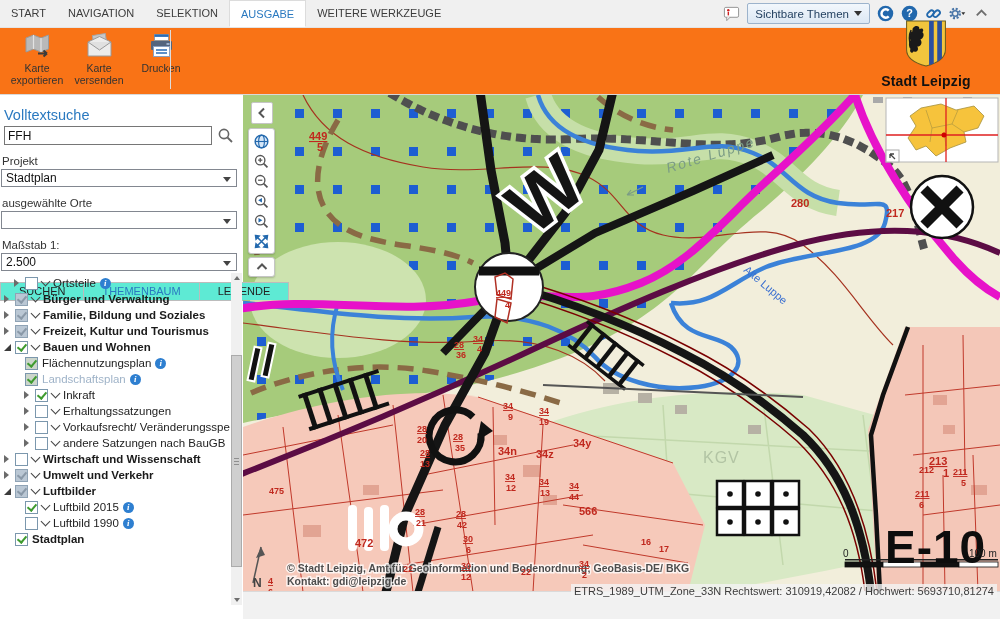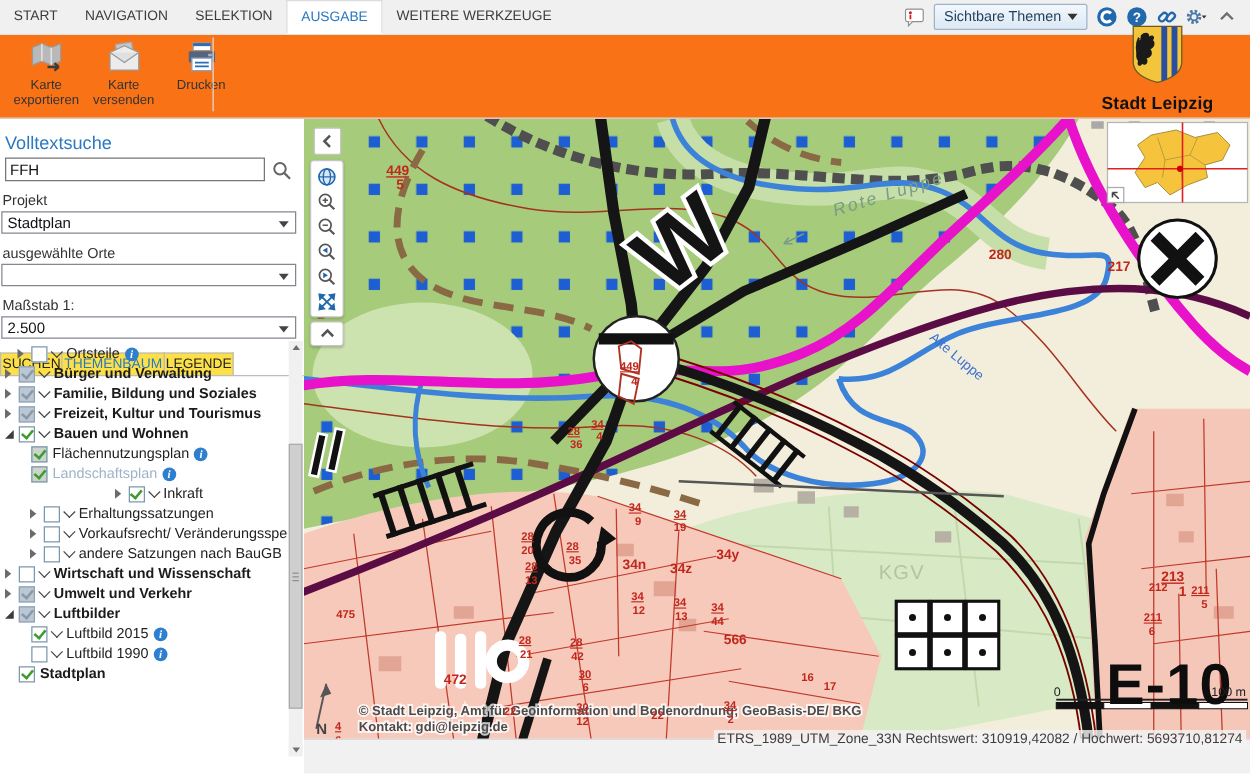--- a/index.html
+++ b/index.html
@@ -20,32 +20,32 @@
                border-bottom:1px solid #d9d9d9;z-index:4;}
   .rb-buttons{display:flex;padding:4px 6px 0 6px;}
   .rbtn{width:62px;text-align:center;font-size:10.5px;line-height:1.15;color:#333;padding-top:2px;cursor:default;}
   .rbtn svg{display:block;margin:0 auto 3px auto;}
   .rb-sep{position:absolute;left:170px;top:3px;bottom:5px;width:1px;background:#dcdcdc;}
   .logo{position:absolute;top:20px;right:16px;width:116px;text-align:center;z-index:6;}
   .logo .cap{font-size:14px;font-weight:bold;color:#111;margin-top:2px;letter-spacing:.2px;}
   
   .sidebar{position:absolute;top:95px;left:0;width:243px;bottom:0;background:#fff;z-index:3;}
   .sb-head{margin:12px 0 3px 4px;font-size:14.5px;color:#2a79c0;}
-  .search-row{display:flex;align-items:flex-end;margin-left:4px;}
+  .search-row{display:flex;align-items:center;margin-left:4px;}
   .search-row input{width:200px;height:17px;border:1px solid #767676;font-family:inherit;
                     font-size:12px;padding:0 3px;outline:none;color:#111;}
   .search-row svg{margin-left:5px;}
   .fld-label{margin:10px 0 2px 2px;font-size:11.5px;color:#333;}
   .sel{position:relative;margin-left:1px;width:236px;height:18px;border:1px solid #828790;background:#fff;
        font-size:12px;line-height:17px;padding-left:4px;color:#111;box-sizing:border-box;}
   .sel .arr{position:absolute;right:5px;top:7px;width:0;height:0;border-left:4px solid transparent;
             border-right:4px solid transparent;border-top:5px solid #444;}
   .stabs{display:flex;margin-top:11px;border-bottom:1px solid #bcbcbc;height:18px;}
-  .stab{border:1px solid #bcbcbc;border-bottom:none;margin-right:-1px;padding:0 1px;font-size:11px;
-        line-height:17px;background:#fde047;color:#222;white-space:nowrap;}
+  .stab{border:1px solid #bcbcbc;border-bottom:none;margin-right:-1px;padding:0 18px;font-size:11px;
+        line-height:17px;background:#5eead4;color:#222;white-space:nowrap;}
   .stab.active{color:#2a79c0;}
   
   #tree{position:absolute;top:180px;left:2px;right:13px;bottom:16px;overflow:hidden;}
   .trow{display:flex;align-items:center;height:16px;font-size:11.5px;color:#222;white-space:nowrap;}
   .trow.b .tlabel{font-weight:bold;color:#1b1b1b;}
   .trow.dim .tlabel{color:#9fb3c8;}
   .exp{width:11px;flex:0 0 11px;display:flex;align-items:center;}
   .exp.closed::after{content:"";width:0;height:0;border-top:4px solid transparent;border-bottom:4px solid transparent;border-left:5px solid #6b6b6b;}
   .exp.open::after{content:"";width:0;height:0;border-left:7px solid transparent;border-bottom:7px solid #3c3c3c;}
   .cb{width:11px;height:11px;flex:0 0 11px;border:1px solid #7b97ad;background:#fff;margin-right:3px;position:relative;}
@@ -266,21 +266,21 @@
           <span class="cb on-gray"></span>
           <span class="tlabel">Flächennutzungsplan</span>
           <span class="inf"></span>
         </div>
         <div class="trow dim" style="padding-left: 12px;">
           <span class="exp none"></span>
           <span class="cb on-gray"></span>
           <span class="tlabel">Landschaftsplan</span>
           <span class="inf"></span>
         </div>
-        <div class="trow" style="padding-left: 22px; justify-content: center;">
+        <div class="trow" style="padding-left: 22px;">
           <span class="exp closed"></span>
           <span class="cb on"></span>
           <span class="crt"></span>
           <span class="tlabel">Inkraft</span>
         </div>
         <div class="trow" style="padding-left: 22px;">
           <span class="exp closed"></span>
           <span class="cb off"></span>
           <span class="crt"></span>
           <span class="tlabel">Erhaltungssatzungen</span>

